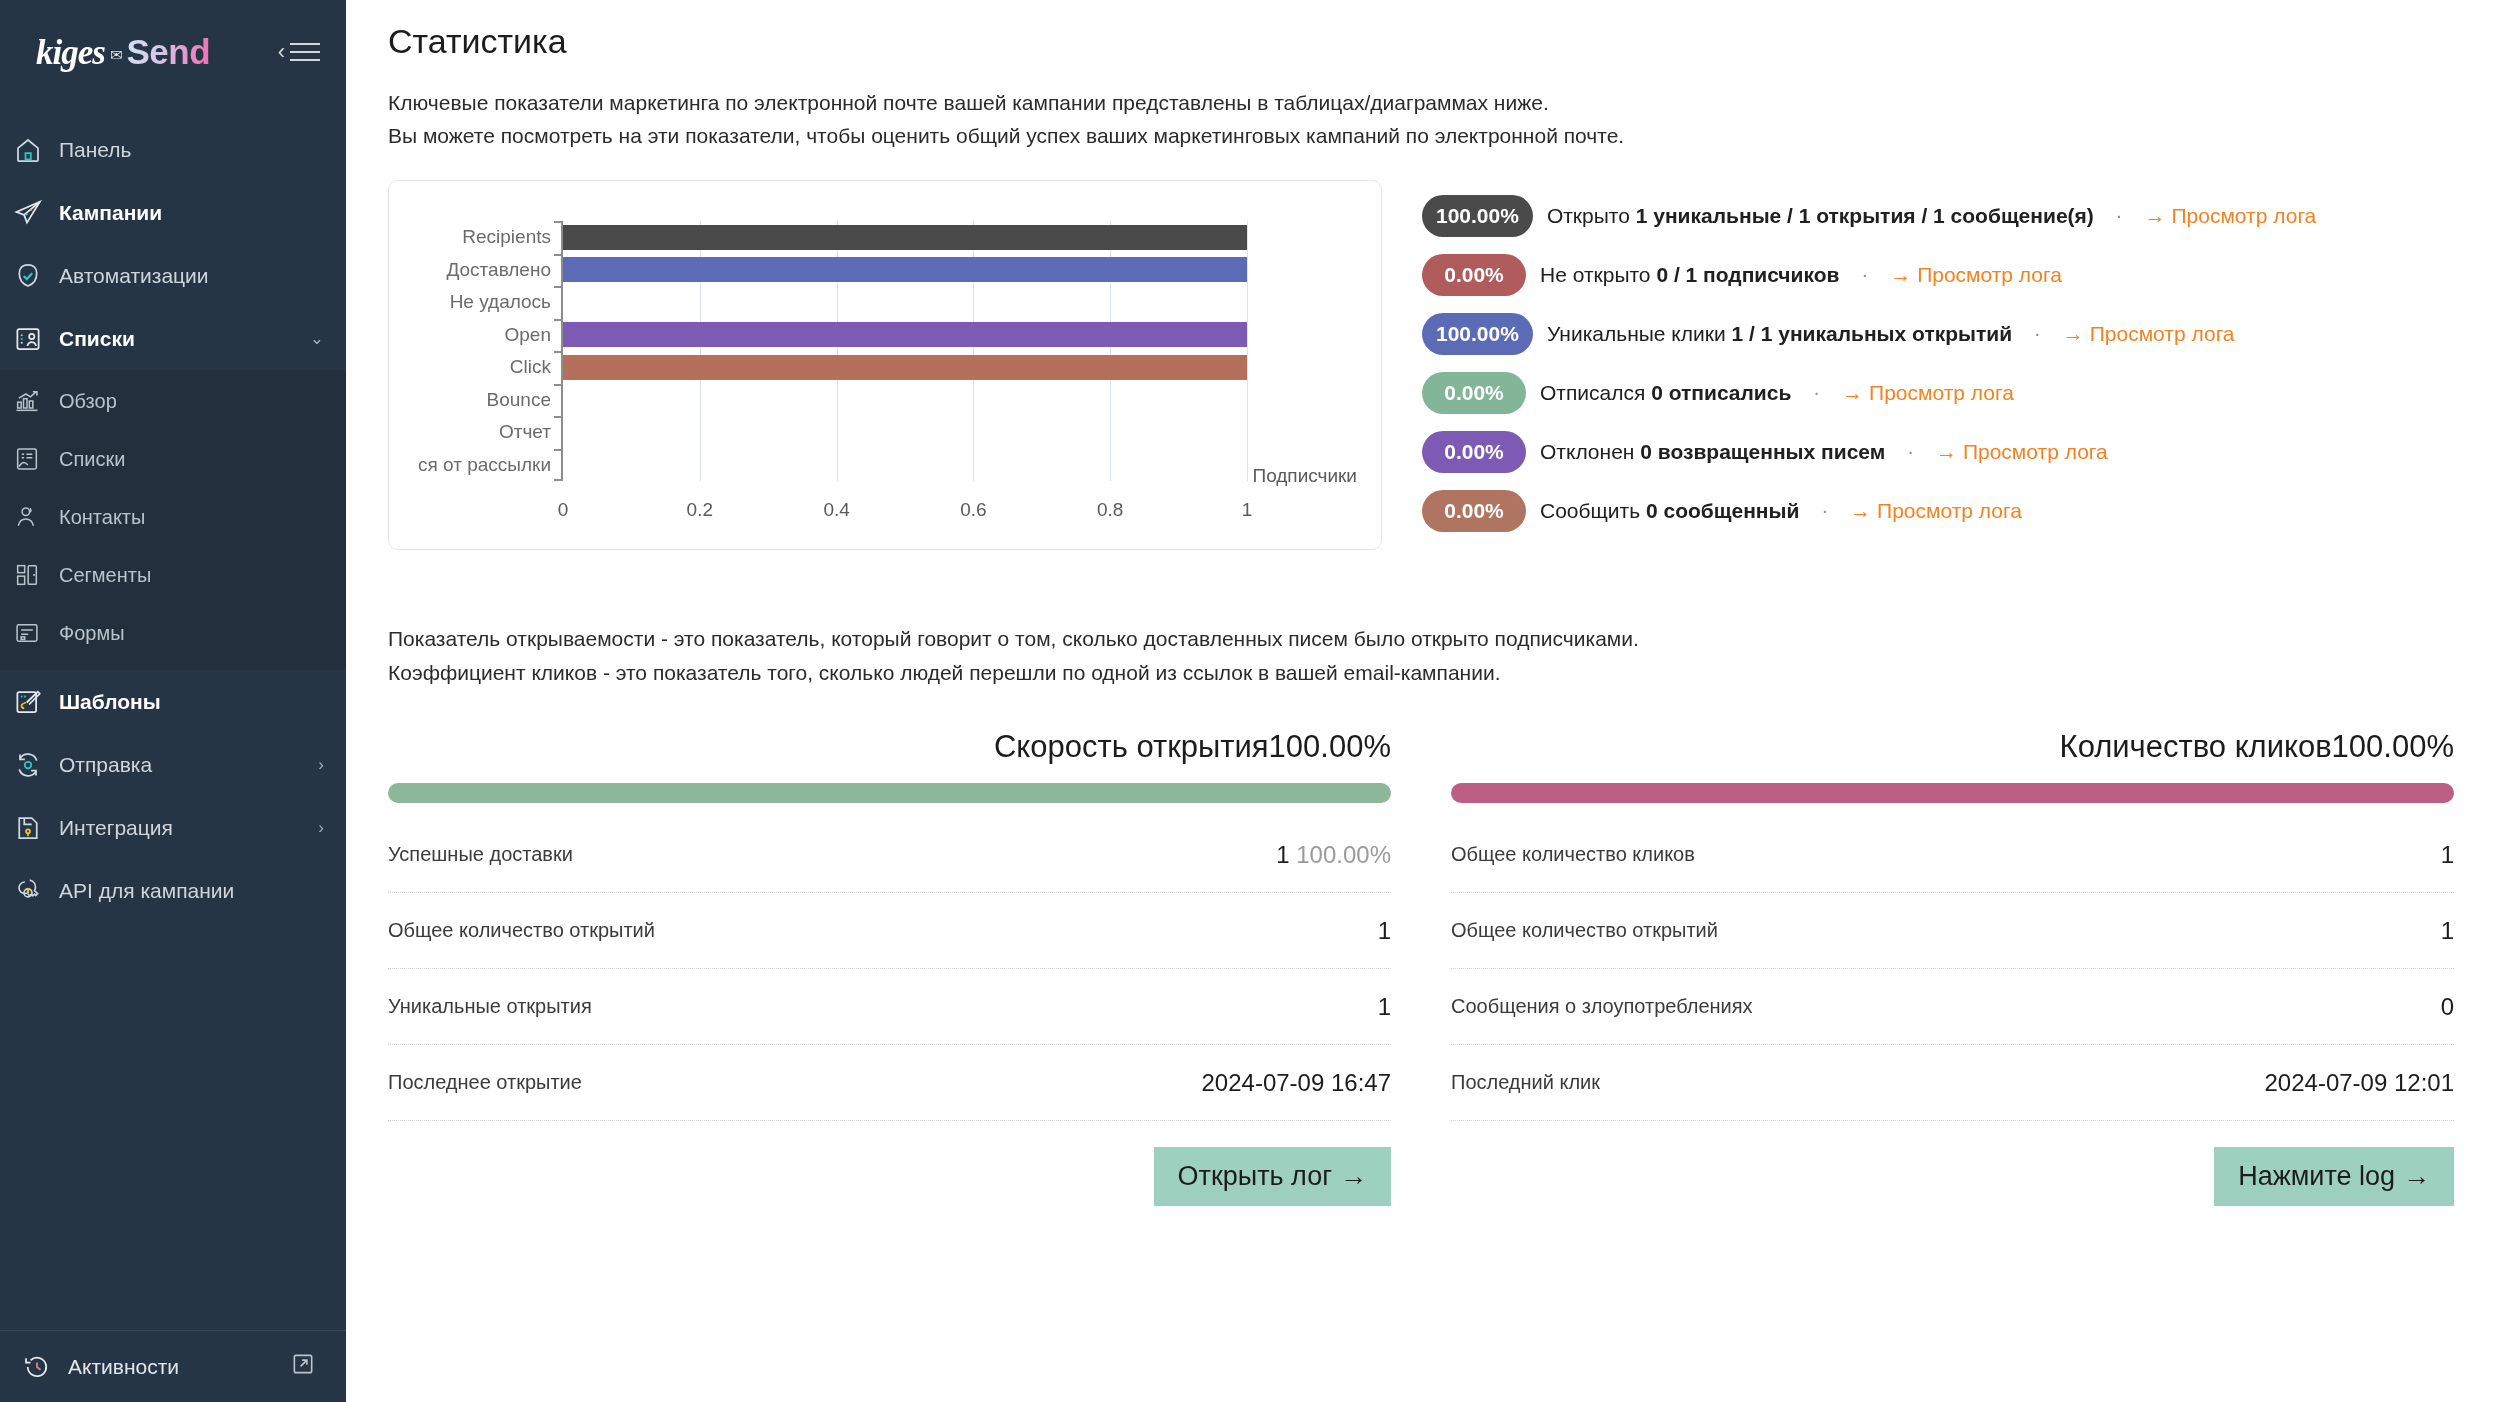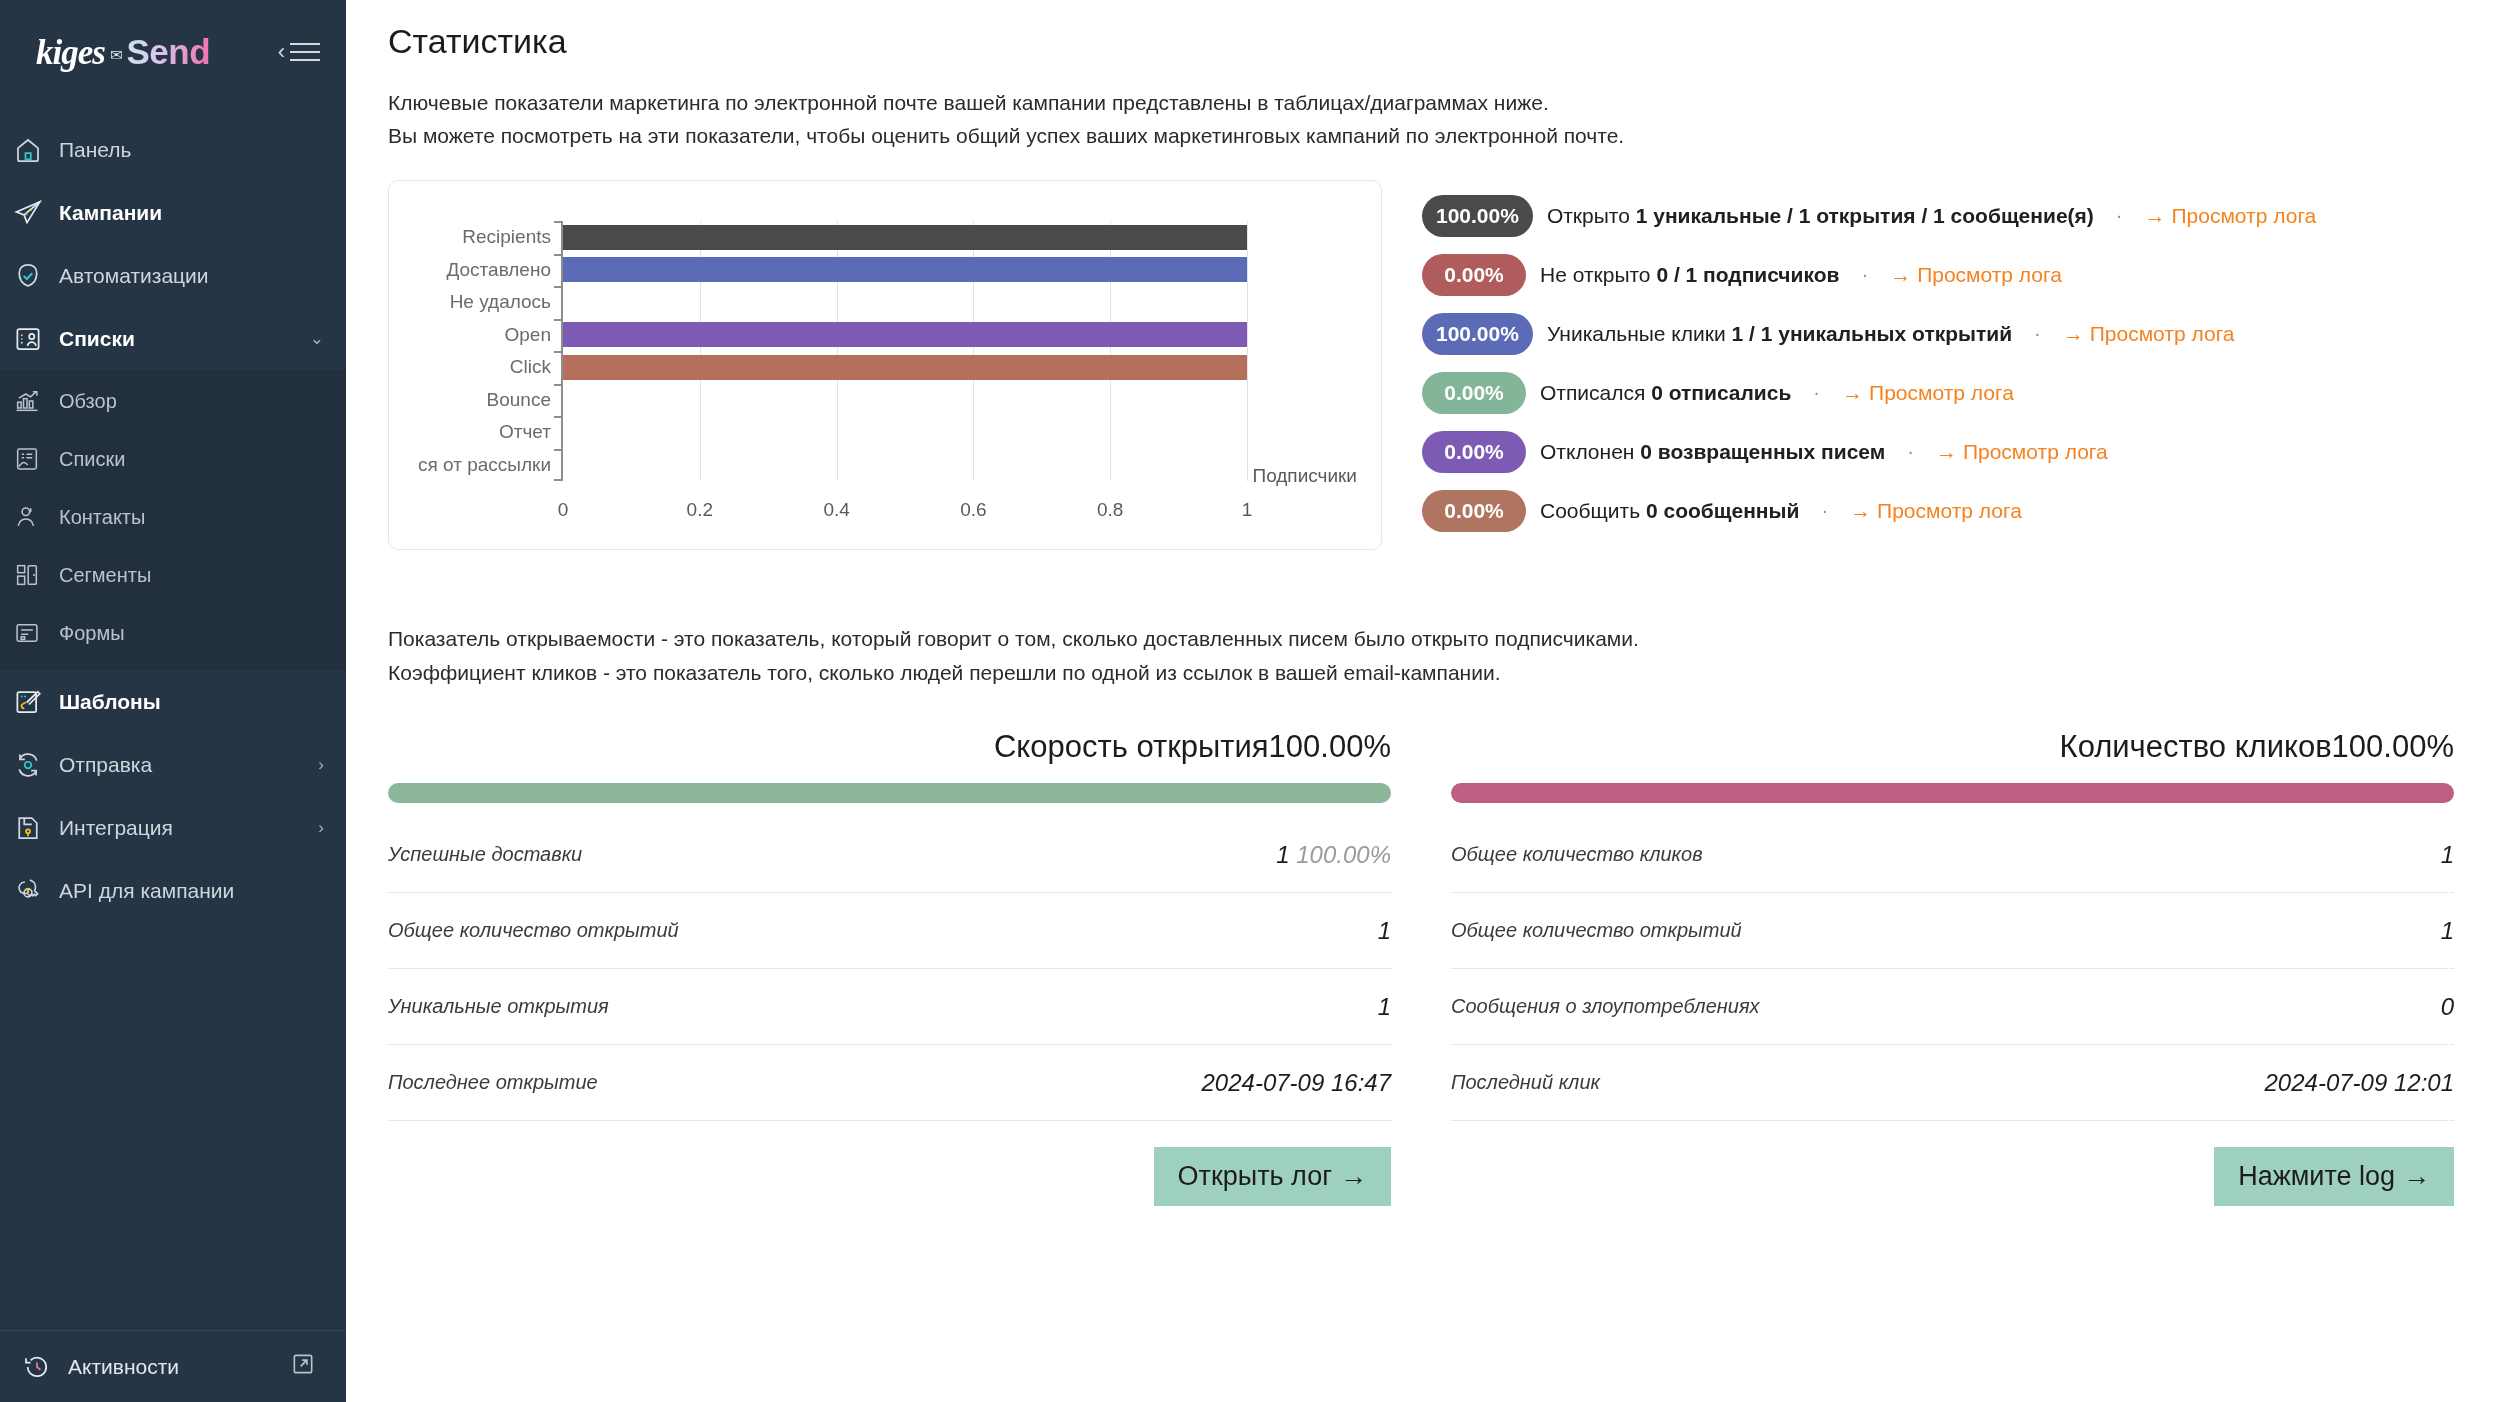--- a/index.html
+++ b/index.html
@@ -133,21 +133,21 @@
   .mid-note { margin-top: 72px; font-size: 21px; color: #2b2b2b; line-height: 1.6; }
 
   .panels { display: flex; gap: 60px; margin-top: 40px; }
   .panel { flex: 1 1 0; min-width: 0; }
   .panel-head {
     display: flex; align-items: baseline; justify-content: flex-end;
   }
   .panel-title { font-size: 31px; color: #1c1c1c; }
   .panel-pct { font-size: 31px; color: #1c1c1c; }
   .progress { height: 20px; border-radius: 10px; margin-top: 18px; }
-  .rows { margin-top: 14px; font-style: italic; }
+  .rows { margin-top: 14px; }
   .row {
     display: flex; align-items: center; justify-content: space-between;
     height: 76px; border-bottom: 1px dotted #d2d2d2;
     font-size: 20px; color: #3b3b3b;
   }
   .row .val { font-size: 24px; color: #1d1d1d; }
   .row .val .sub { color: #9b9b9b; }
   .row.last { border-bottom: 1px dotted #d2d2d2; }
   .btn-wrap { display: flex; justify-content: flex-end; margin-top: 26px; }
   .btn {

